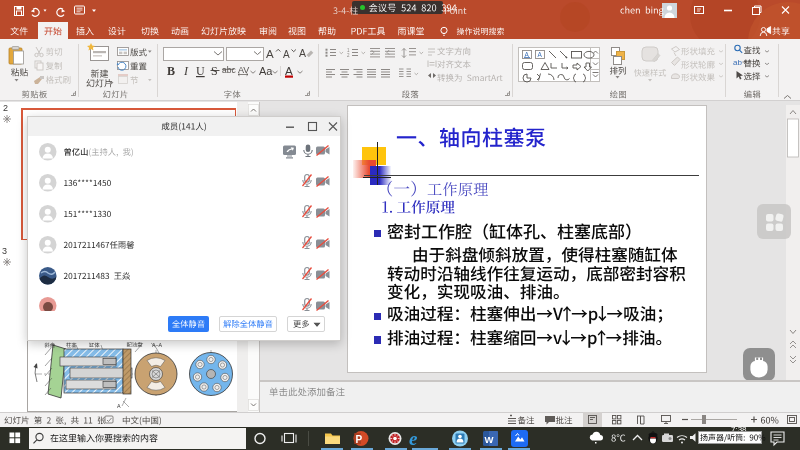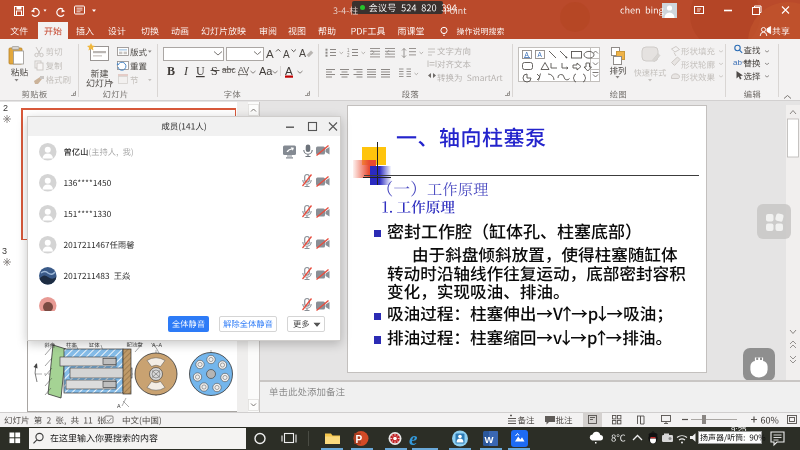--- a/index.html
+++ b/index.html
@@ -626,21 +626,21 @@
     </g>
 
  <path d="M690 9 h2.5 l3 -2.8 v8.6 l-3 -2.8 h-2.5 z" fill="#eee"></path>
 
  <g transform="translate(770,4)">
       <path d="M1 1 h13 v10 h-7 l-3 3 v-3 h-3 z" fill="#2c2e26" stroke="#eee" stroke-width="1.1"></path>
       <path d="M3.5 4 h8 M3.5 6.5 h8 M3.5 9 h5" stroke="#eee" stroke-width="0.9"></path>
     </g>
 </svg>
 
-<div class="abs" style="left:731px;top:425px;width:30px;height:9px;color:#fff;font-size:8px;font-family:'Liberation Sans'">9:25</div>
+<div class="abs" style="left:731px;top:425px;width:30px;height:9px;color:#fff;font-size:8px;font-family:'Liberation Sans'">7:38</div>
 
 <div class="abs" style="left:698px;top:430.5px;width:63.5px;height:13.5px;background:#fdfdfd;border:1px solid #9a9a9a"></div>
 <svg width="800" height="450" viewBox="0 0 800 450" style="position:absolute;left:0;top:0;pointer-events:none">
     <defs>
       <path id="g1" d="M263 -13Q206 -13 162 1Q119 15 86 38Q53 61 29 88L76 147Q108 114 152 89Q195 63 257 63Q301 63 335 79Q368 96 387 127Q406 157 406 199Q406 243 384 276Q363 309 313 328Q263 346 178 346V416Q254 416 298 435Q342 453 362 485Q381 517 381 556Q381 609 348 641Q315 672 257 672Q213 672 175 652Q136 632 105 601L56 659Q98 697 148 722Q197 746 260 746Q322 746 370 725Q419 703 446 662Q474 621 474 563Q474 496 438 452Q402 408 344 387V382Q387 372 422 347Q457 322 478 284Q499 246 499 196Q499 131 467 84Q435 37 382 12Q329 -13 263 -13Z"></path>
       <path id="g2" d="M46 245V315H303V245Z"></path>
       <path id="g3" d="M340 0V500Q340 527 342 566Q344 605 345 633H341Q327 607 313 579Q298 552 282 525L115 275H524V202H20V262L325 733H426V0Z"></path>
       <path id="g4" d="M52 646H396V576H52ZM197 840H270V-79H197ZM199 602 244 586Q232 524 214 460Q196 395 174 332Q152 270 126 216Q101 162 74 124Q70 135 64 148Q57 162 49 175Q41 188 34 197Q60 230 84 277Q109 324 131 379Q153 434 171 491Q188 549 199 602ZM261 532Q271 520 292 493Q312 465 335 433Q359 400 378 372Q397 344 405 332L358 278Q349 298 332 329Q314 360 294 394Q273 427 255 456Q236 486 225 501ZM417 650H943V580H417ZM384 20H961V-49H384ZM438 351H917V283H438ZM644 614H722V-3H644ZM604 816 671 838Q694 802 715 758Q737 713 746 682L675 655Q666 687 646 732Q625 778 604 816Z"></path>
       <path id="g5" d="M101 0V733H310Q392 733 454 713Q516 692 550 645Q584 598 584 518Q584 441 550 391Q516 341 455 316Q394 292 314 292H193V0ZM193 367H302Q398 367 445 403Q492 439 492 518Q492 598 444 628Q395 658 298 658H193Z"></path>
       <path id="g6" d="M303 -13Q237 -13 179 20Q121 54 87 118Q52 181 52 271Q52 362 87 426Q121 489 179 523Q237 557 303 557Q353 557 398 538Q444 519 479 482Q514 445 534 392Q554 339 554 271Q554 181 519 118Q484 54 427 20Q370 -13 303 -13ZM303 63Q350 63 386 89Q421 115 441 162Q461 209 461 271Q461 334 441 381Q421 428 386 454Q350 480 303 480Q256 480 221 454Q185 428 165 381Q146 334 146 271Q146 209 165 162Q185 115 221 89Q256 63 303 63Z"></path>

